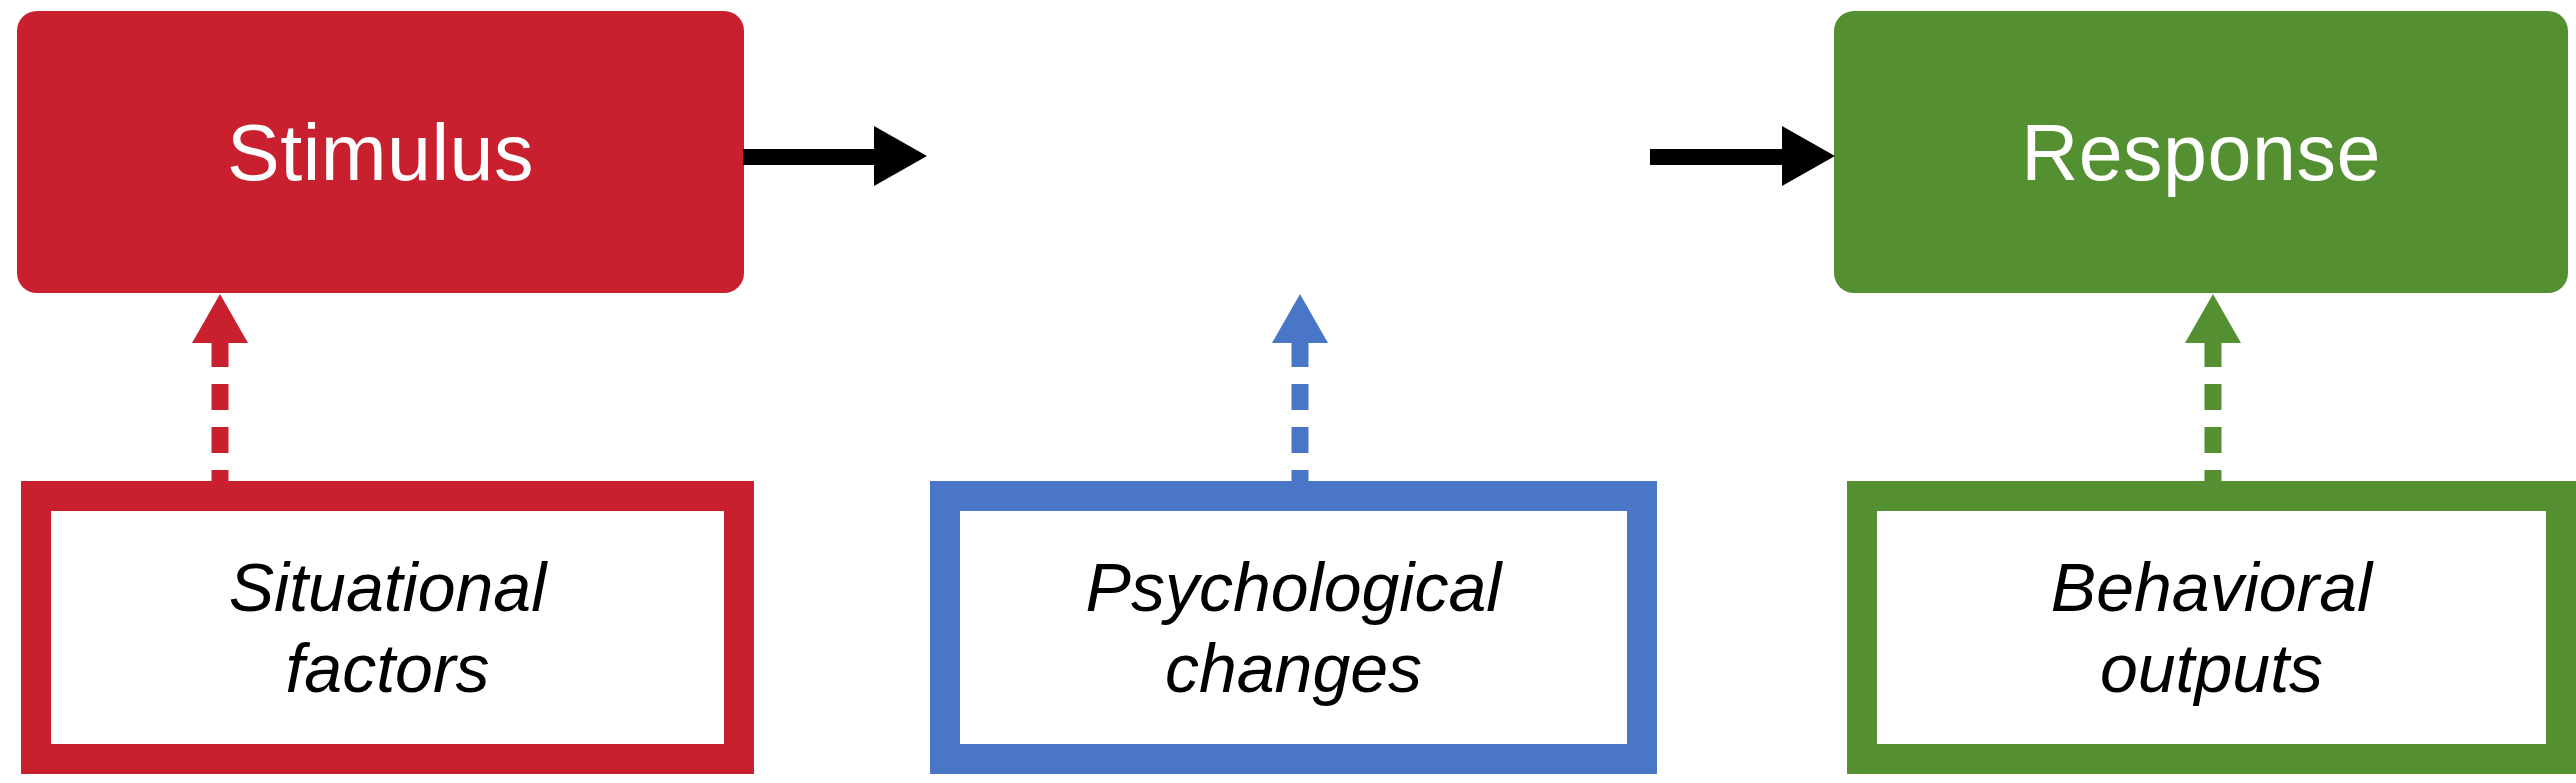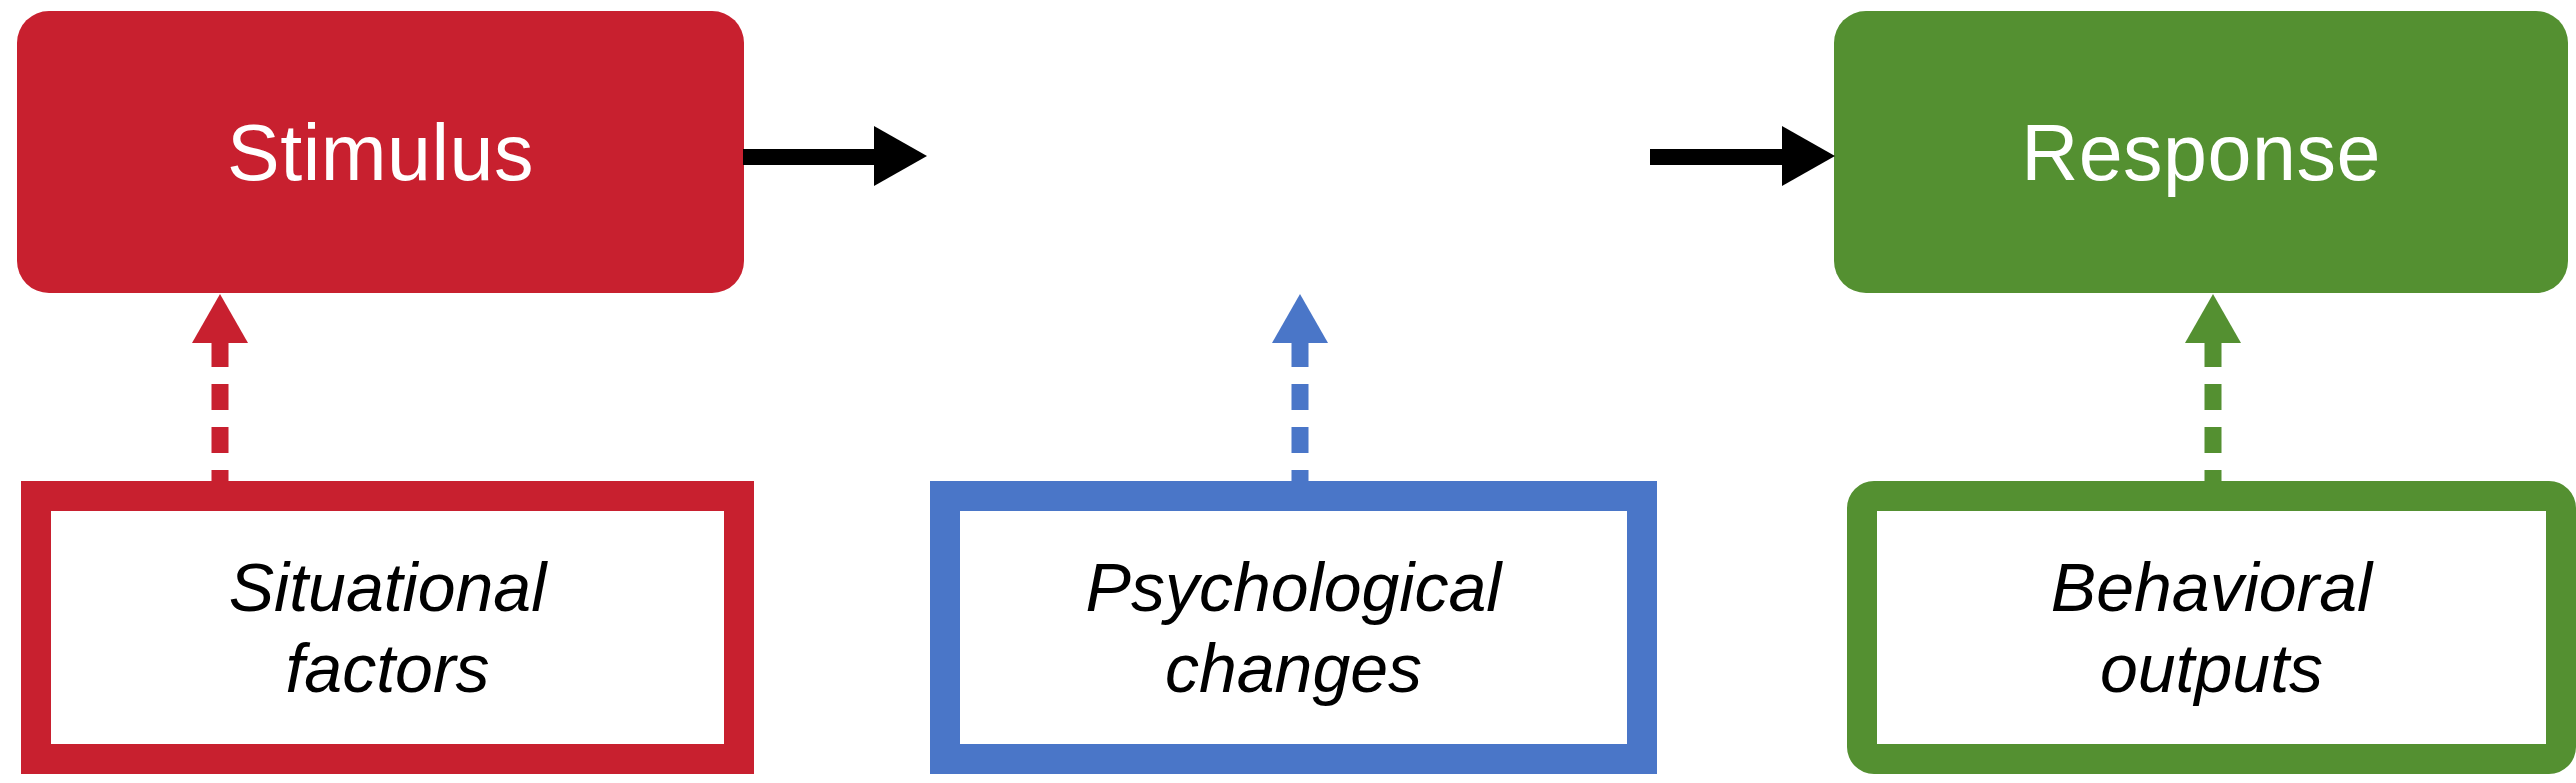--- a/index.html
+++ b/index.html
@@ -17,21 +17,21 @@
     height: 783px;
     background: #ffffff;
     overflow: hidden;
   }
 
   
   .stage-box {
     position: absolute;
     top: 11.3px;
     height: 282px;
-    border-radius: 32px;
+    border-radius: 20px;
     display: flex;
     align-items: center;
     justify-content: center;
     box-sizing: border-box;
   }
   .stage-label {
     color: #ffffff;
     font-size: 79px;
     line-height: 1;
     font-weight: 400;
@@ -146,21 +146,21 @@
     font-size: 68px;
     line-height: 1.18;
     text-align: center;
     font-weight: 400;
     white-space: pre-line;
     font-style: italic;
   }
 
   #detail-situational  { left: 21px;   width: 733px; border-color: #c8202f; }
   #detail-psychological{ left: 930px;  width: 727px; border-color: #4a76c8; }
-  #detail-behavioral   { left: 1847px; width: 729px; border-color: #549031; border-radius: 27px; }
+  #detail-behavioral   { left: 1847px; width: 729px; border-color: #549031; }
 </style>
 </head>
 <body>
 
 <div id="canvas">
 
   <div id="stage-stimulus" class="stage-box">
     <span class="stage-label">Stimulus</span>
   </div>
 

